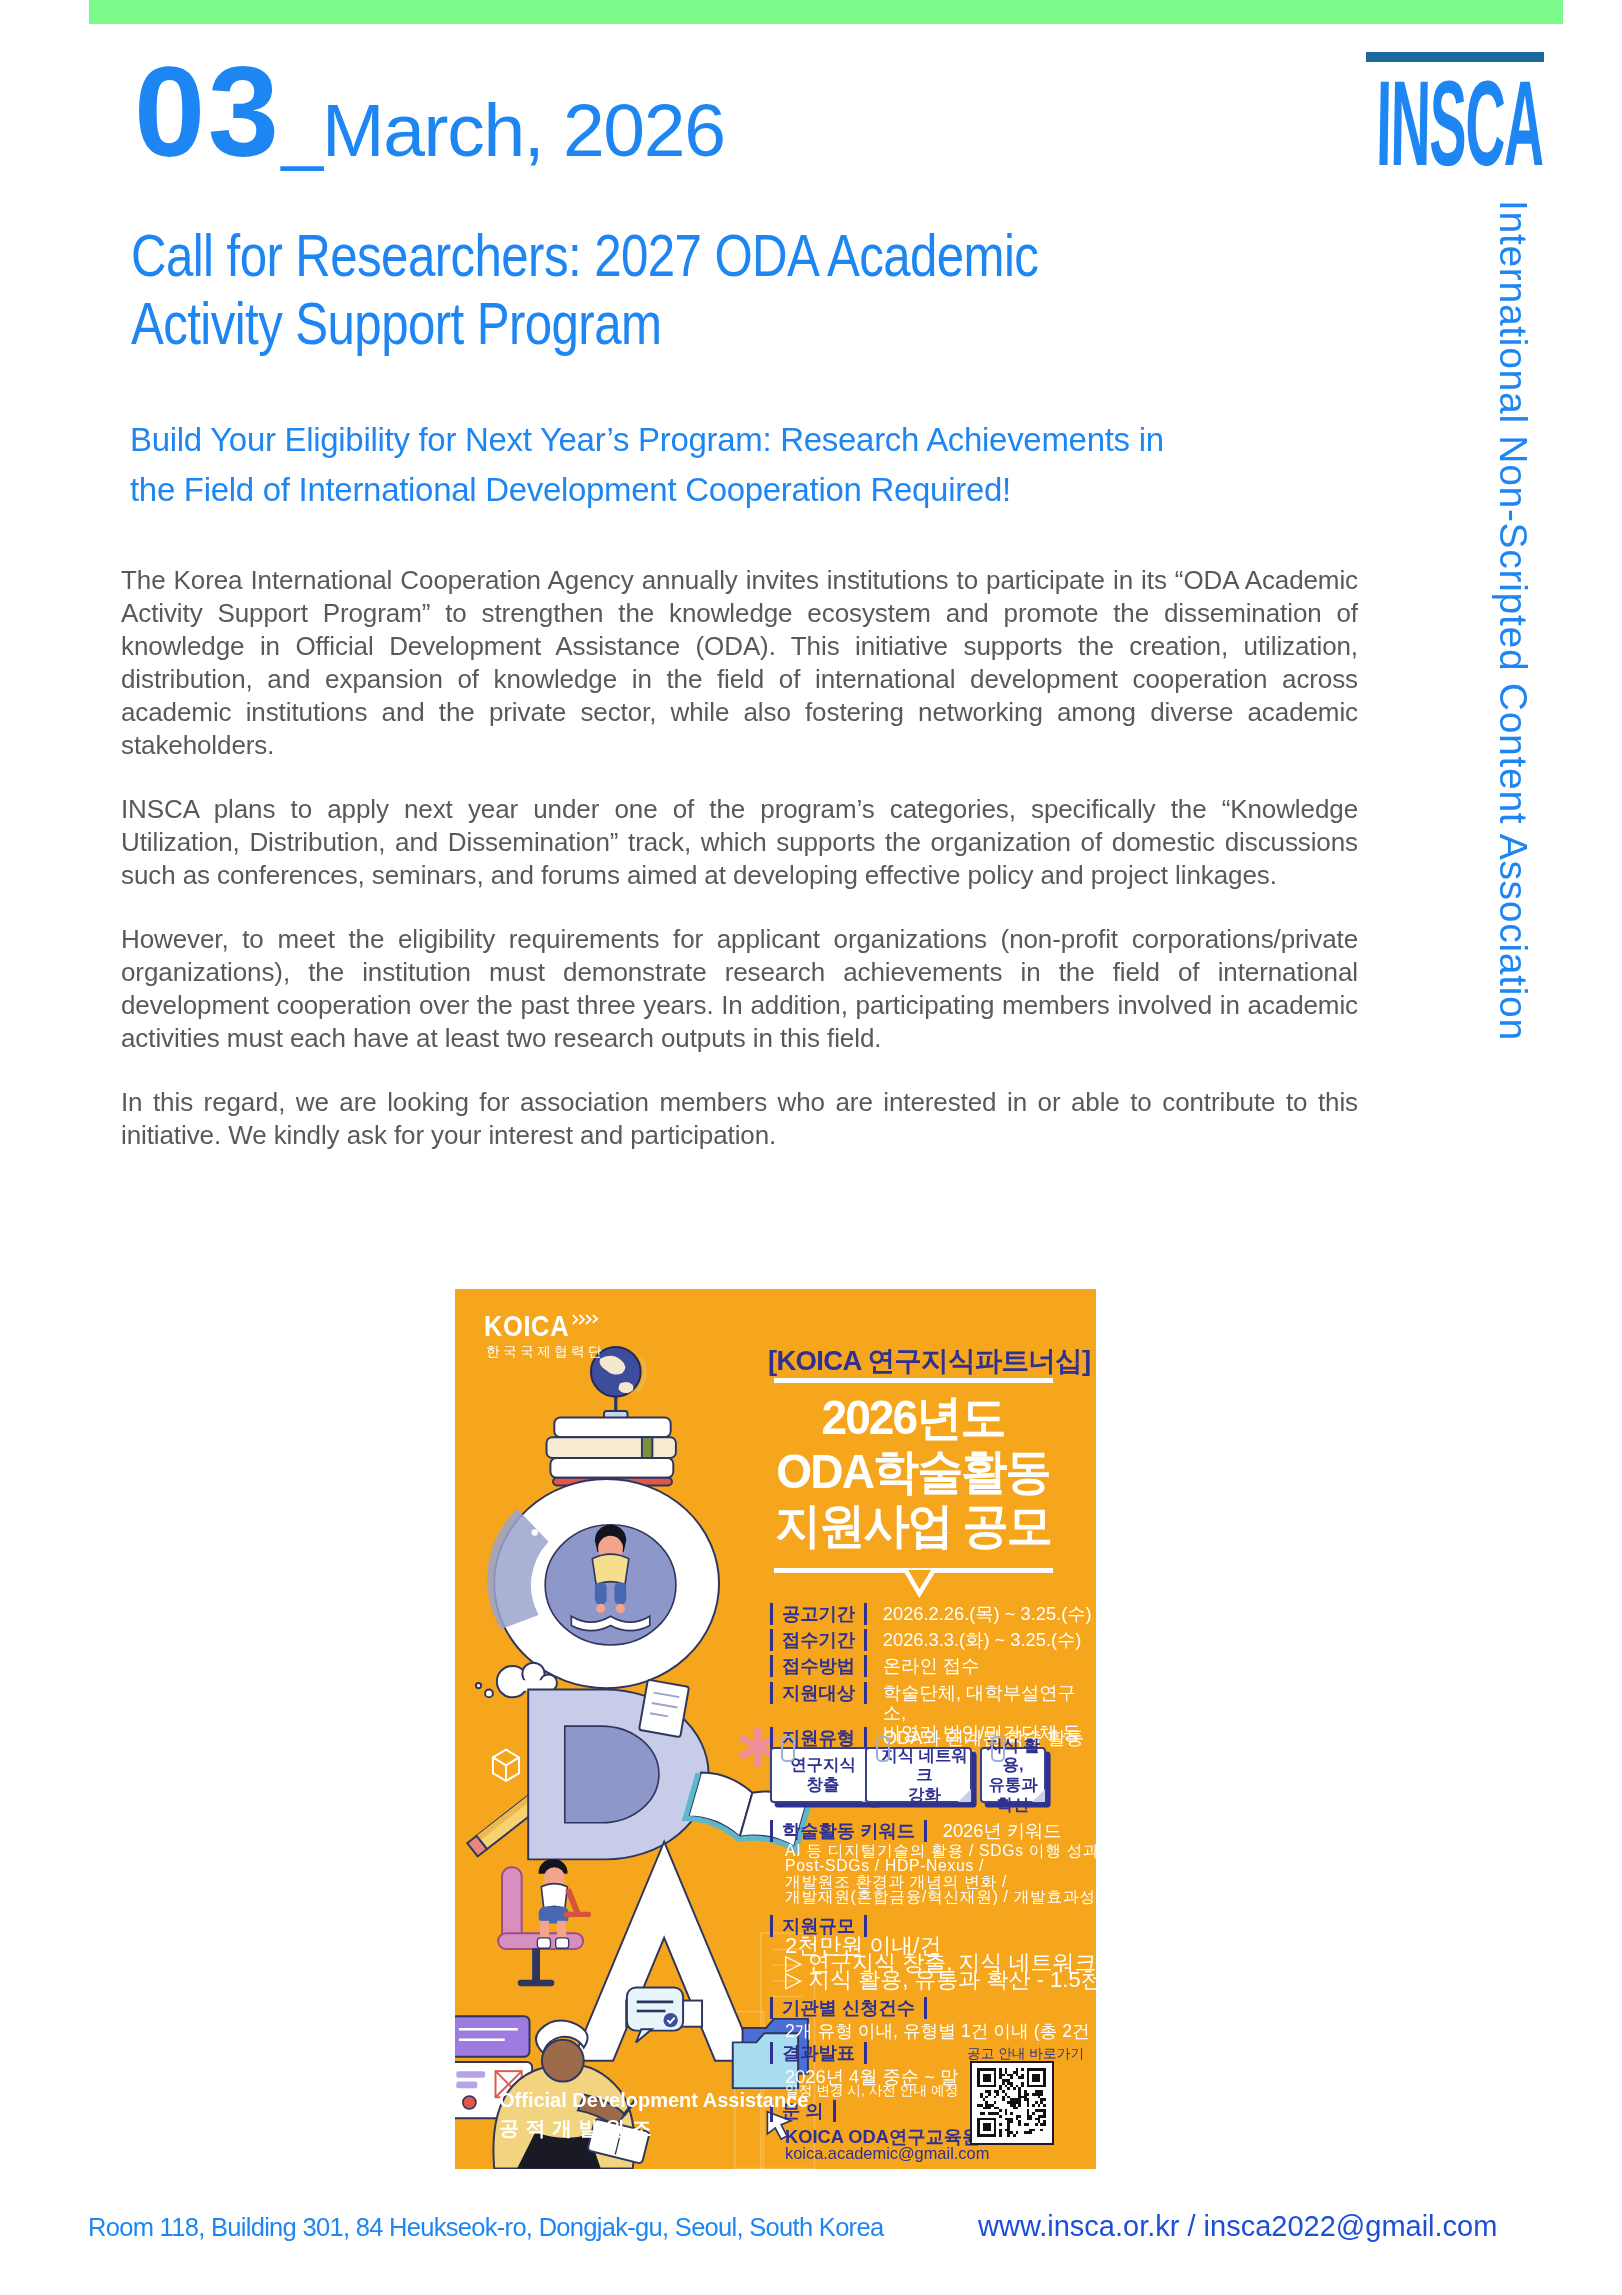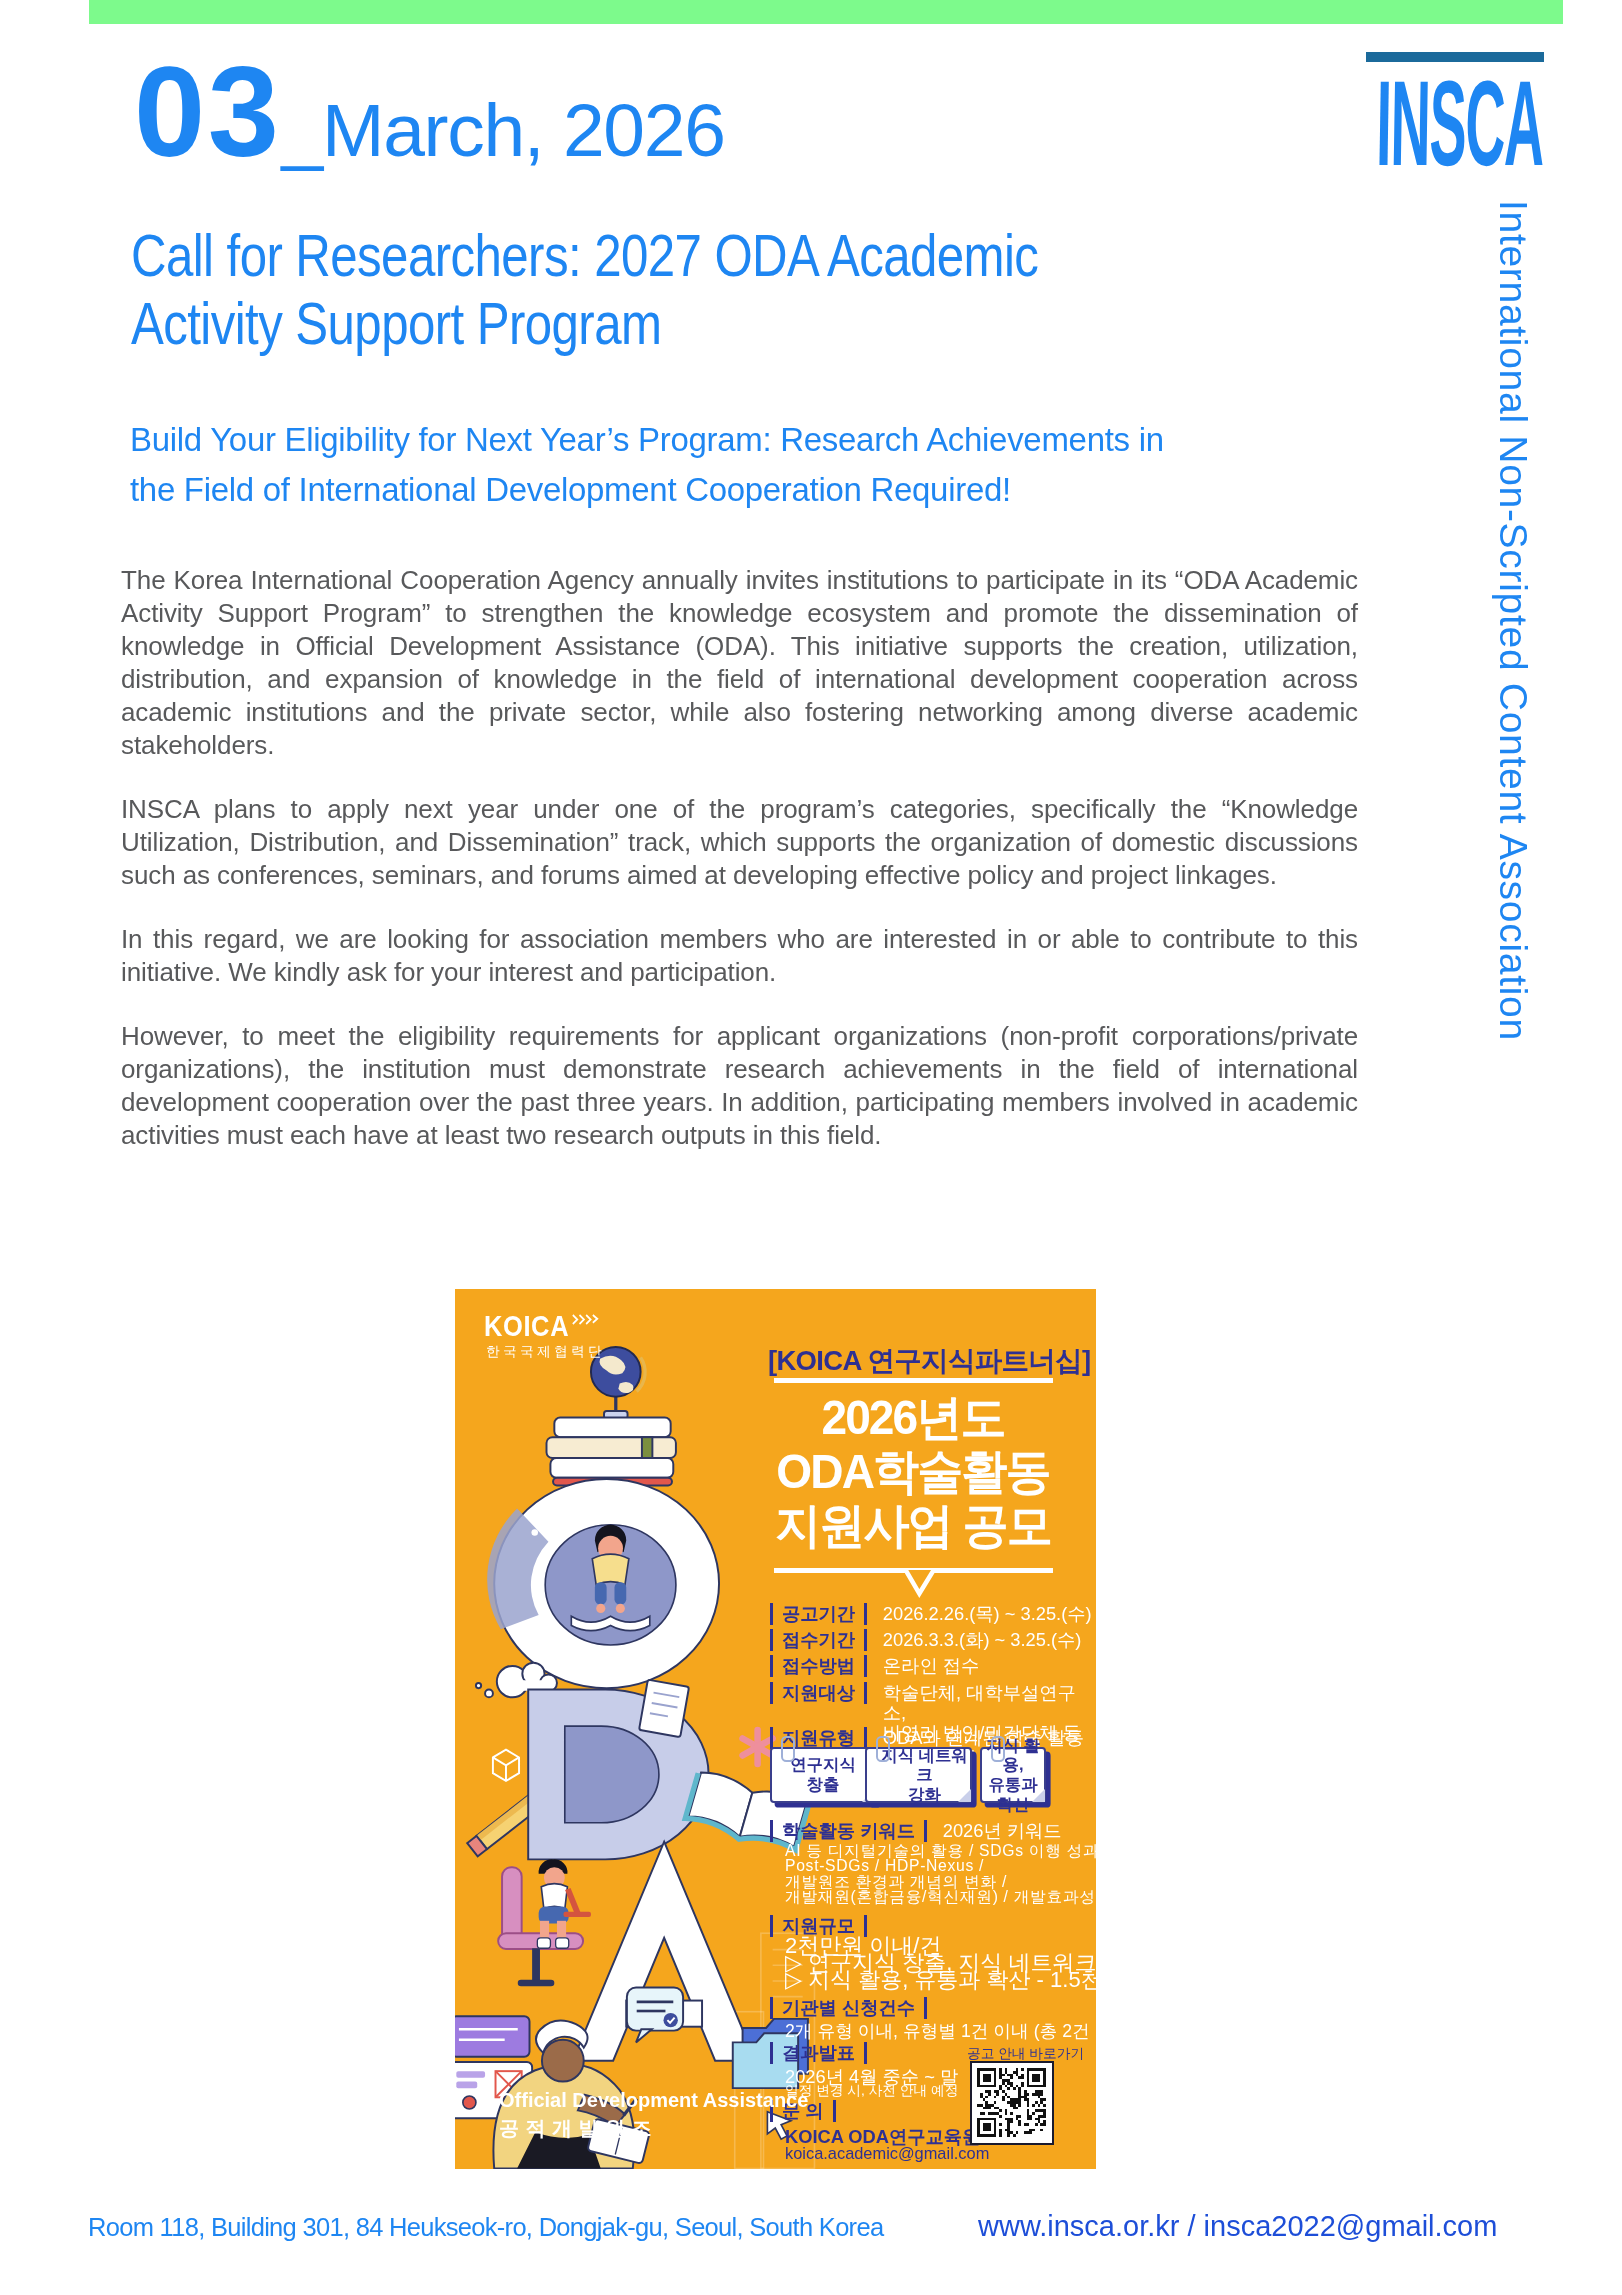--- a/index.html
+++ b/index.html
@@ -83,22 +83,22 @@
   </div>
 
   <div class="subtitle">
     <div>Build Your Eligibility for Next Year’s Program: Research Achievements in</div>
     <div>the Field of International Development Cooperation Required!</div>
   </div>
 
   <div class="body-text">
     <p>The Korea International Cooperation Agency annually invites institutions to participate in its “ODA Academic Activity Support Program” to strengthen the knowledge ecosystem and promote the dissemination of knowledge in Official Development Assistance (ODA). This initiative supports the creation, utilization, distribution, and expansion of knowledge in the field of international development cooperation across academic institutions and the private sector, while also fostering networking among diverse academic stakeholders.</p>
     <p>INSCA plans to apply next year under one of the program’s categories, specifically the “Knowledge Utilization, Distribution, and Dissemination” track, which supports the organization of domestic discussions such as conferences, seminars, and forums aimed at developing effective policy and project linkages.</p>
+    <p>However, to meet the eligibility requirements for applicant organizations (non-profit corporations/private organizations), the institution must demonstrate research achievements in the field of international development cooperation over the past three years. In addition, participating members involved in academic activities must each have at least two research outputs in this field.</p>
     <p>In this regard, we are looking for association members who are interested in or able to contribute to this initiative. We kindly ask for your interest and participation.</p>
-    <p>However, to meet the eligibility requirements for applicant organizations (non-profit corporations/private organizations), the institution must demonstrate research achievements in the field of international development cooperation over the past three years. In addition, participating members involved in academic activities must each have at least two research outputs in this field.</p>
   </div>
 
   <div class="poster">
 
     <svg class="illu" viewBox="0 0 560 1345" width="366" height="880">
 
       <g fill="none" stroke="rgba(255,255,255,0.22)" stroke-width="2.5">
         <rect x="468" y="985" width="82" height="360"></rect>
         <path d="M486,1010 h46 M486,1034 h46 M486,1058 h46 M486,1082 h46"></path>
         <rect x="428" y="1105" width="44" height="240"></rect>

